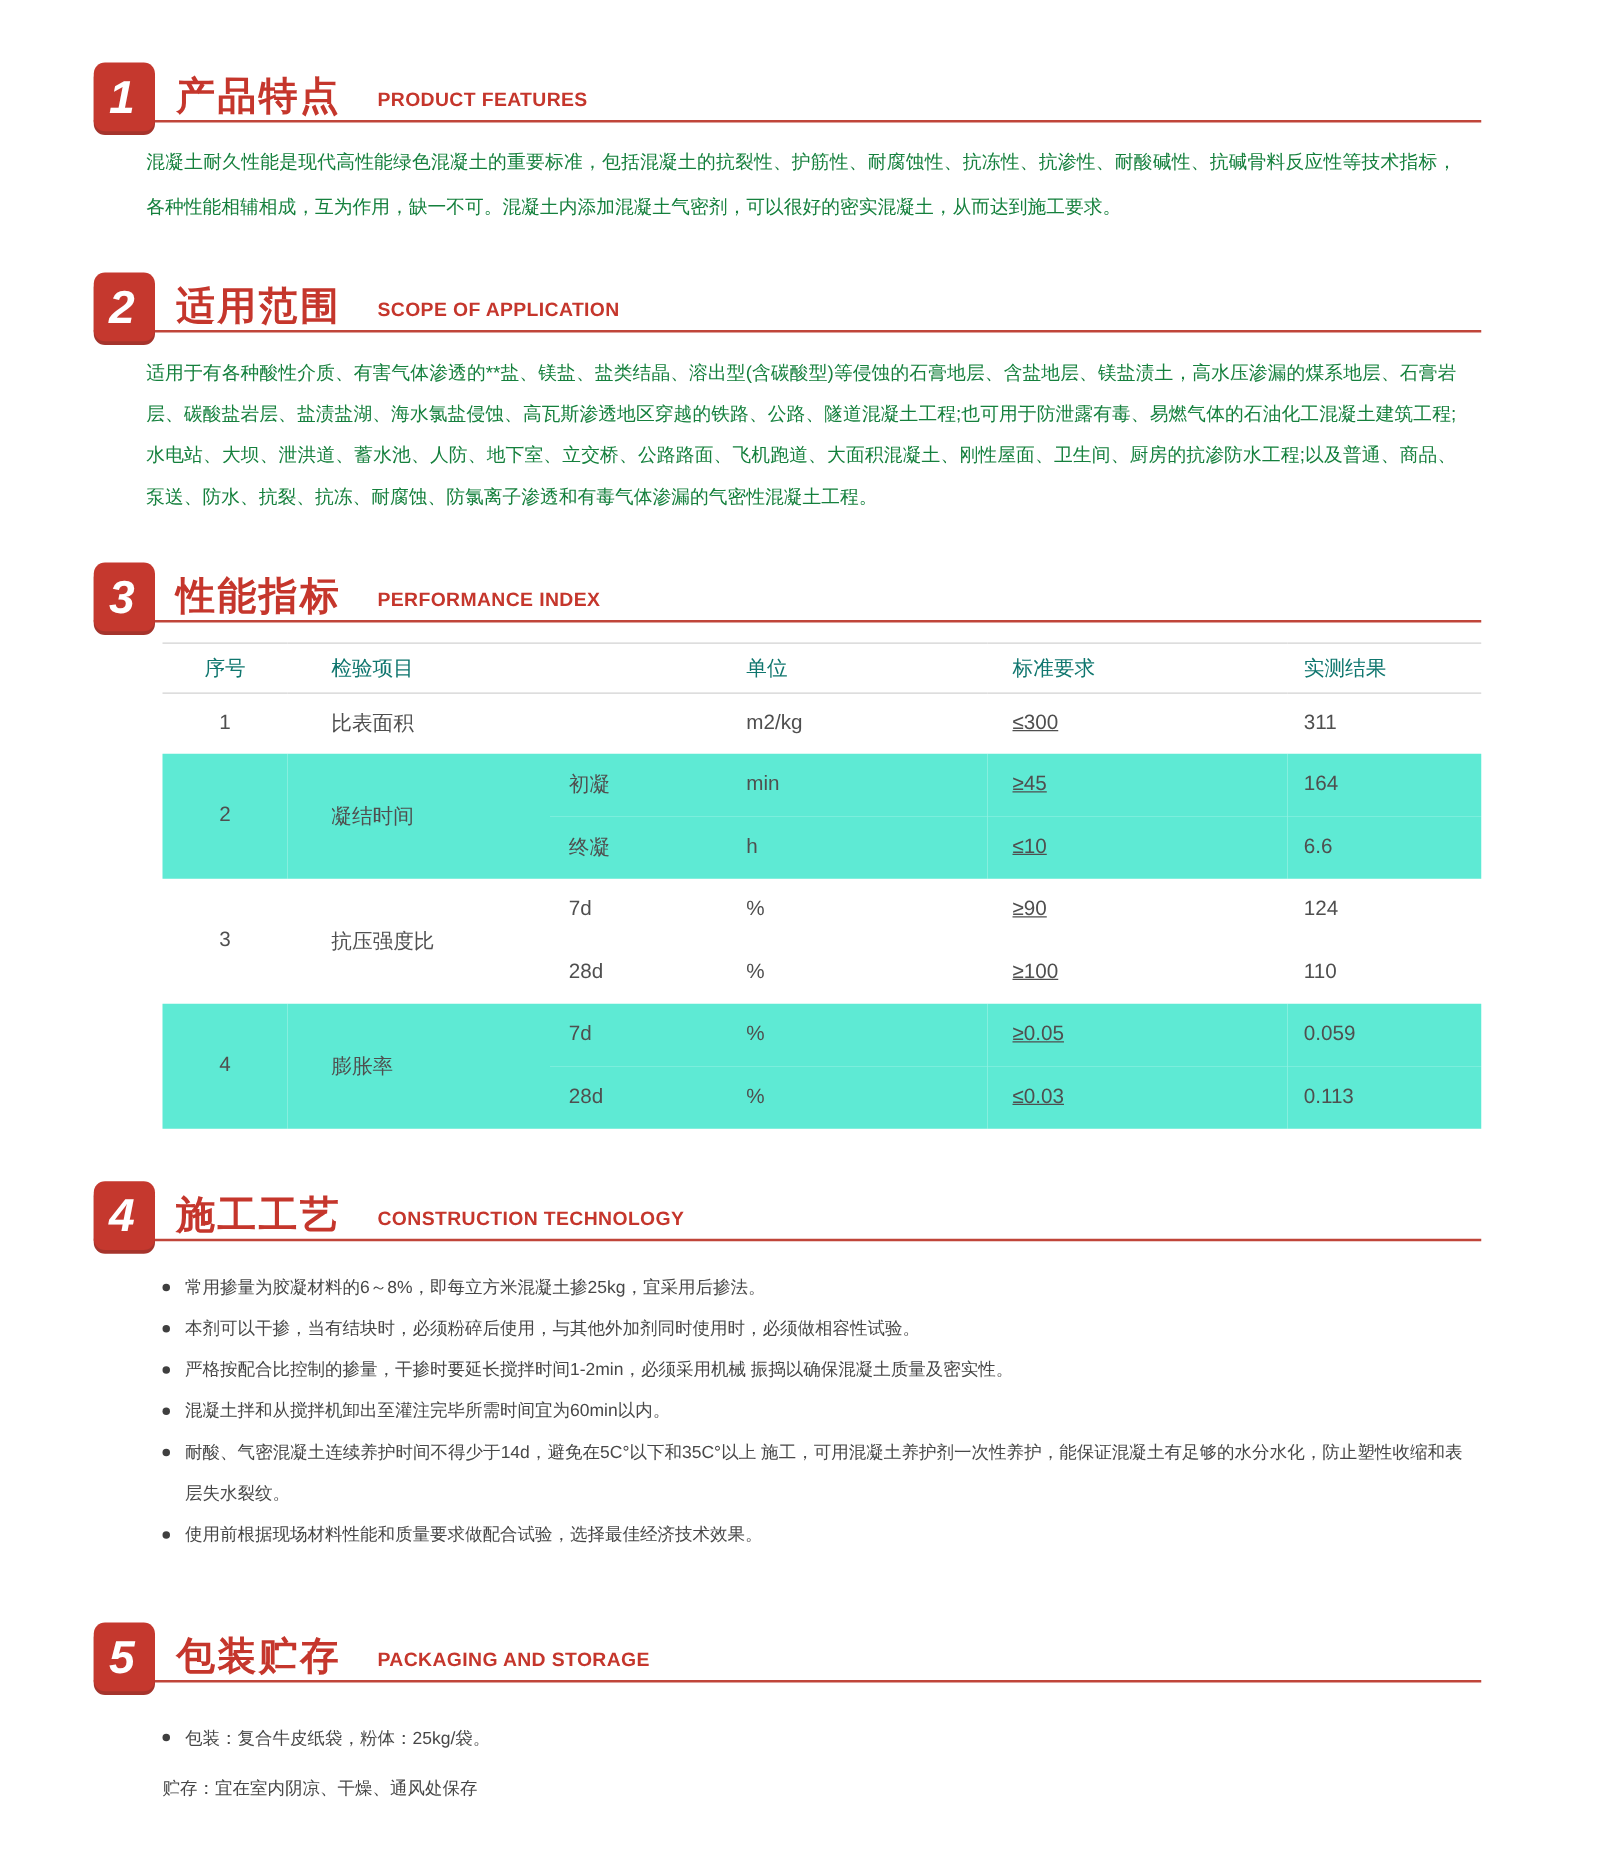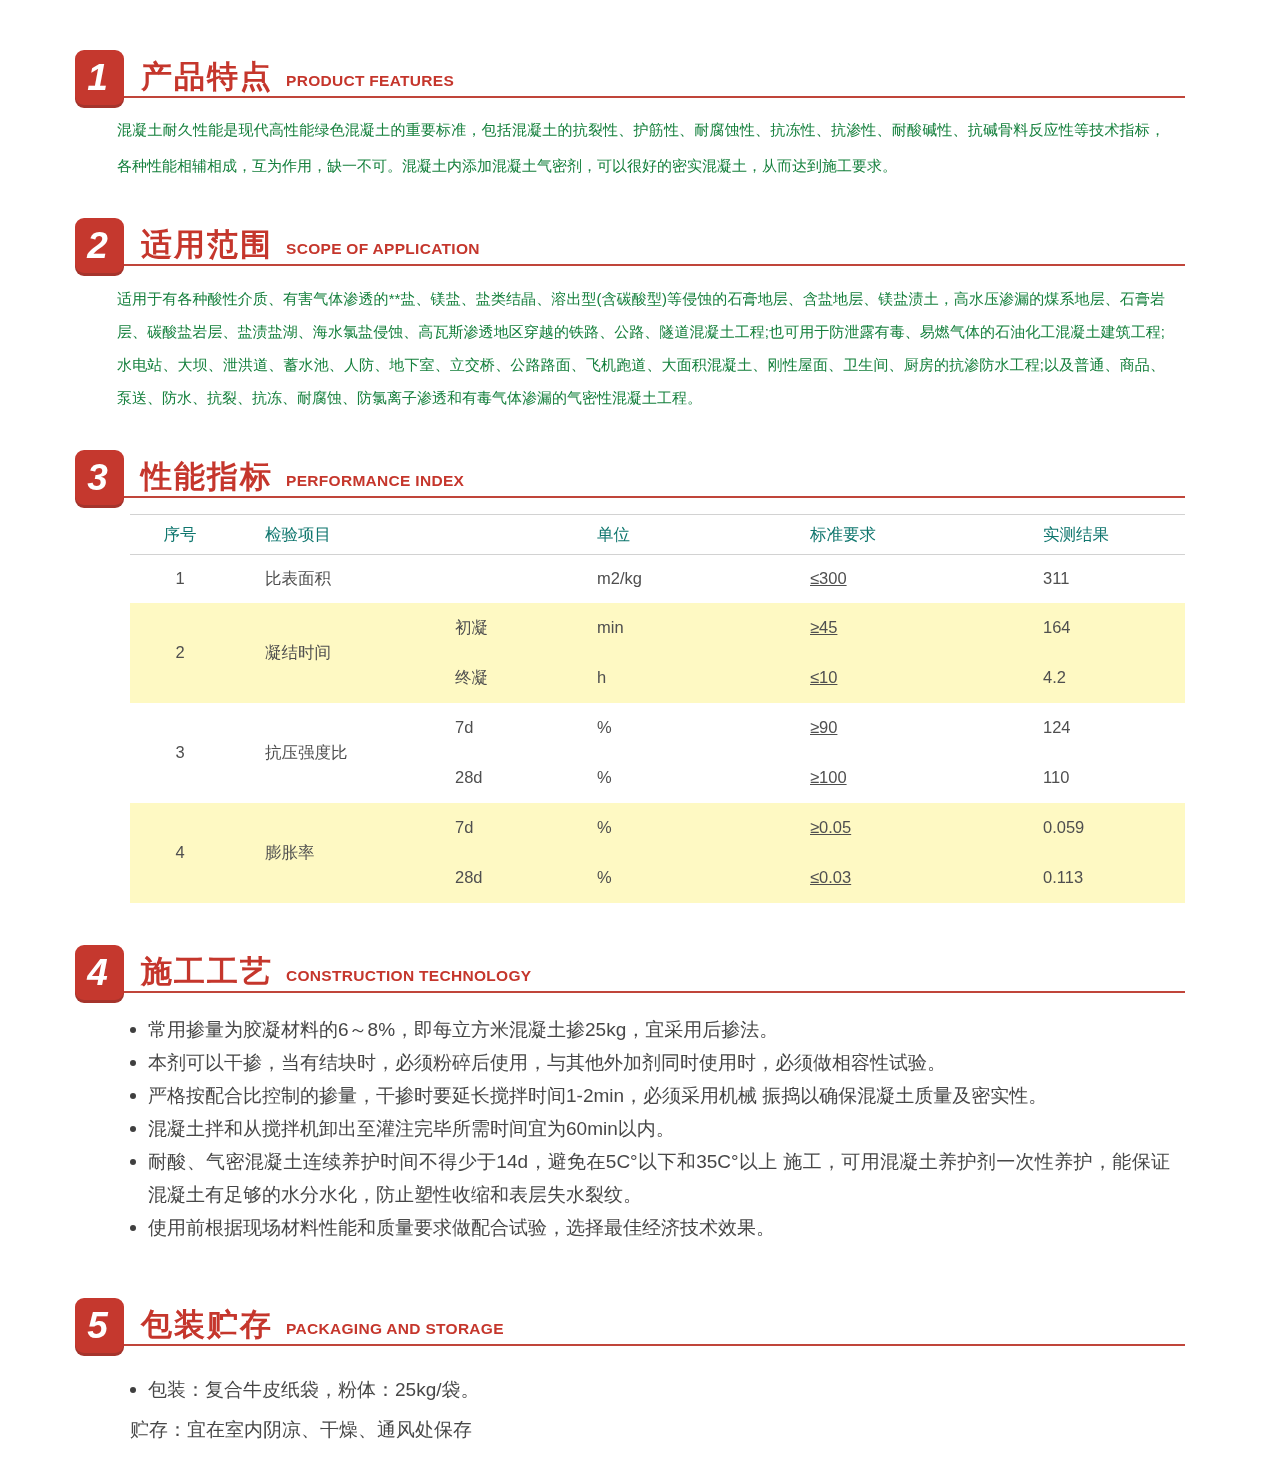--- a/index.html
+++ b/index.html
@@ -51,21 +51,21 @@
     color: #c5362c;
     font-size: 31px;
     font-weight: bold;
     letter-spacing: 2px;
     line-height: 1;
   }
   .title-en {
     color: #c5362c;
     font-size: 15.5px;
     font-weight: bold;
-    margin-left: 13px;
+    margin-left: 29px;
     padding-bottom: 2px;
     letter-spacing: 0.3px;
     white-space: nowrap;
   }
   
   .body-text {
     font-size: 15px;
     color: #15803d;
     text-align: justify;
     padding-left: 42px;
@@ -106,33 +106,33 @@
   .perf-table .cell-no   { text-align: center; }
   .perf-table .cell-item { padding-left: 35px; }
   .perf-table th.h-item  { padding-left: 35px; }
   .perf-table .cell-sub  { padding-left: 15px; }
   .perf-table .cell-unit { padding-left: 17px; }
   .perf-table th.h-unit  { padding-left: 17px; }
   .perf-table .cell-std  { padding-left: 20px; text-decoration: underline; }
   .perf-table th.h-std   { padding-left: 20px; }
   .perf-table .cell-res  { padding-left: 13px; }
   .perf-table th.h-res   { padding-left: 13px; }
-  .perf-table tr.shaded td { background: #fef9c3; }
+  .perf-table tr.shaded td { background: #5eead4; }
   .perf-table tbody tr.first-row td { height: 48px; }
   
   .bullets {
     list-style: none;
     margin-top: 20px;
     padding-left: 55px;
     padding-right: 15px;
   }
   .bullets li {
     display: flex;
     align-items: flex-start;
-    font-size: 19px;
+    font-size: 14px;
     line-height: 33px;
     color: #474747;
     text-align: justify;
   }
   .bullet-dot {
     flex: 0 0 auto;
     width: 6px;
     height: 6px;
     border-radius: 50%;
     background: #3f3f3f;
@@ -218,21 +218,21 @@
           <td class="cell-item" rowspan="2">凝结时间</td>
           <td class="cell-sub">初凝</td>
           <td class="cell-unit">min</td>
           <td class="cell-std">≥45</td>
           <td class="cell-res">164</td>
         </tr>
         <tr class="shaded">
           <td class="cell-sub">终凝</td>
           <td class="cell-unit">h</td>
           <td class="cell-std">≤10</td>
-          <td class="cell-res">4.2</td>
+          <td class="cell-res">6.6</td>
         </tr>
 
         <tr>
           <td class="cell-no" rowspan="2">3</td>
           <td class="cell-item" rowspan="2">抗压强度比</td>
           <td class="cell-sub">7d</td>
           <td class="cell-unit">%</td>
           <td class="cell-std">≥90</td>
           <td class="cell-res">124</td>
         </tr>

